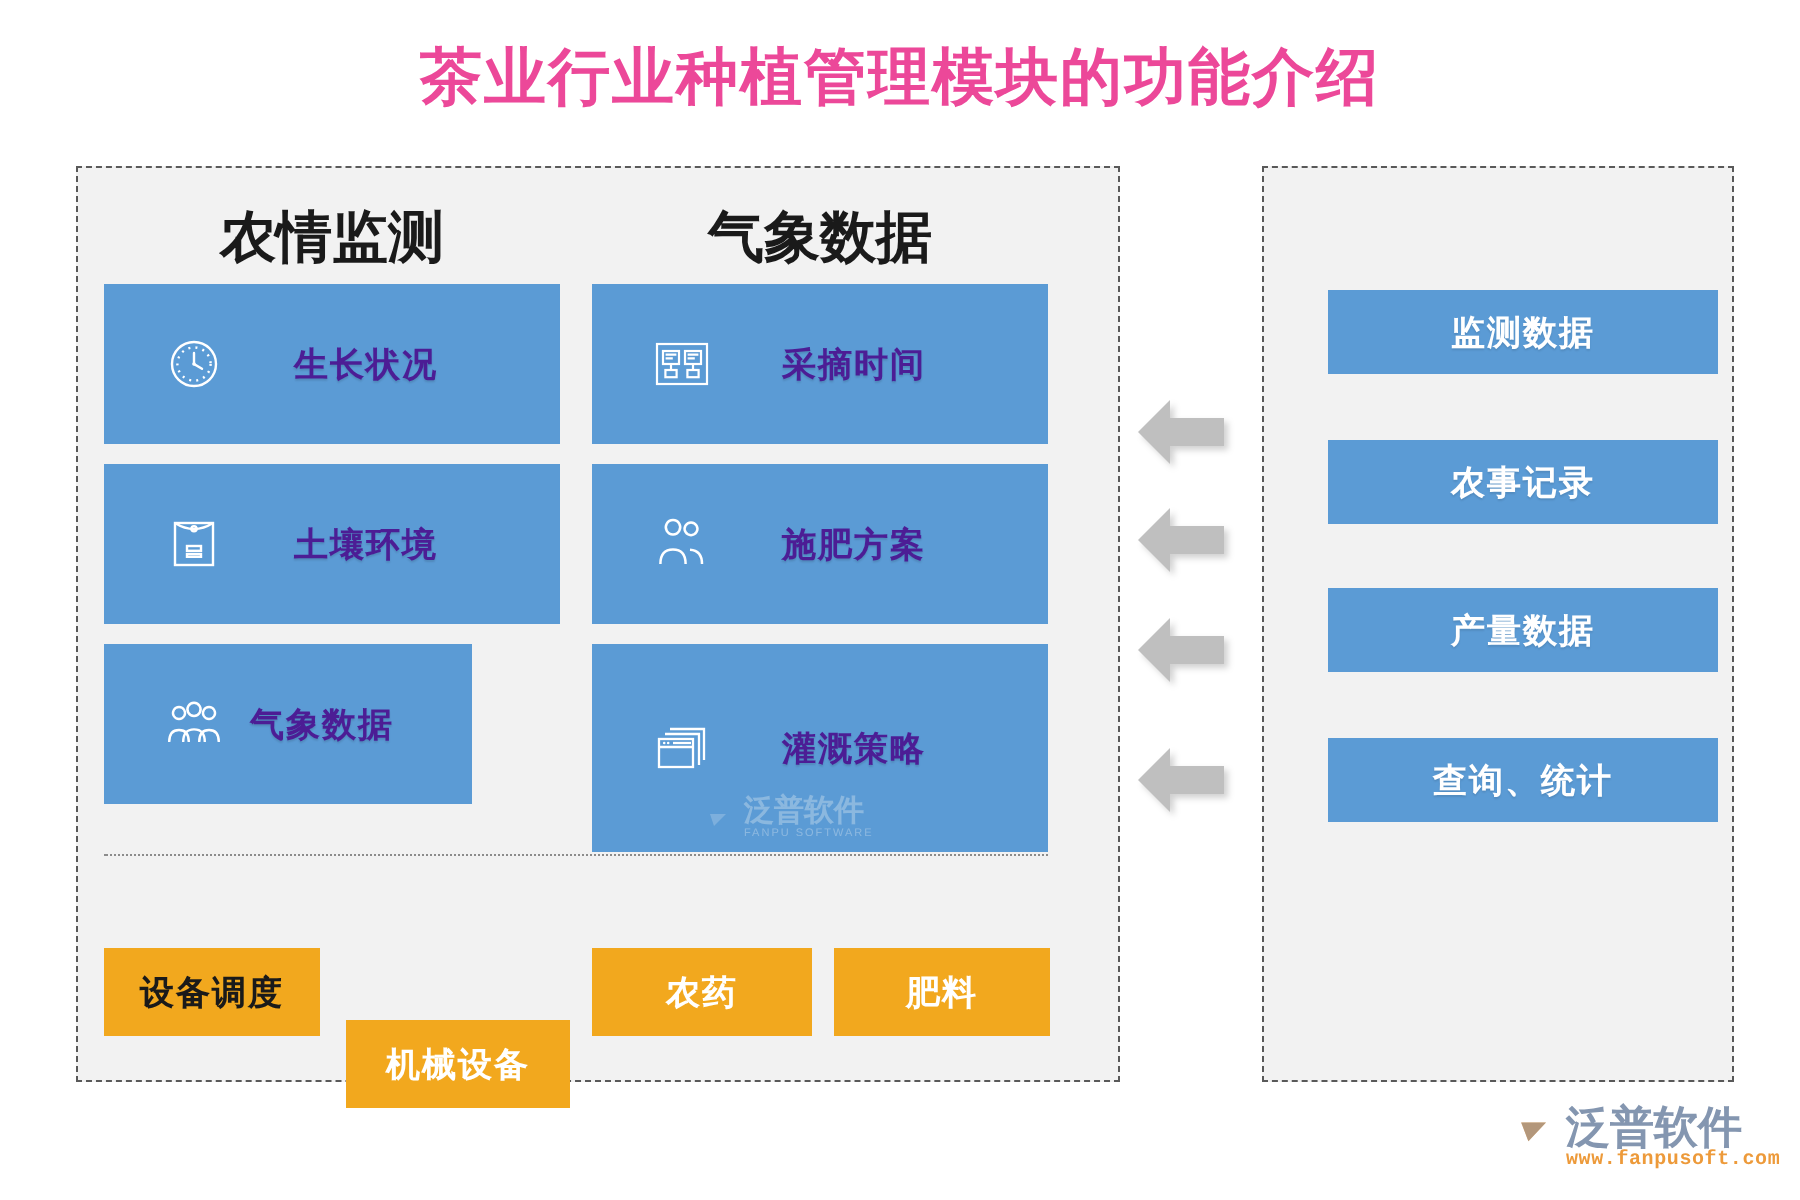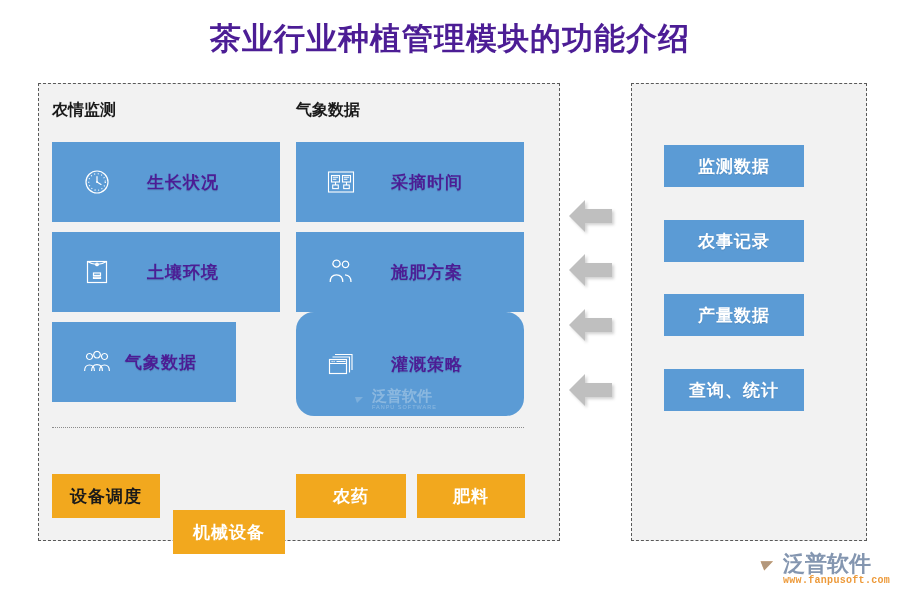--- a/index.html
+++ b/index.html
@@ -21,41 +21,42 @@
 
   
   #page-title {
     position: absolute;
     left: 0;
     top: 18px;
     width: 900px;
     text-align: center;
     font-size: 31px;
     font-weight: bold;
-    color: #4c1d95;
+    color: #ec4899;
     letter-spacing: 1px;
     font-family: "Liberation Serif", "DejaVu Serif", serif;
   }
 
   
   .panel {
     position: absolute;
     background: #f2f2f2;
     border: 1.6px dashed #595959;
   }
 
   #left-panel  { left: 38px;  top: 83px;  width: 522px; height: 458px; }
   #right-panel { left: 631px; top: 83px;  width: 236px; height: 458px; }
 
   
   .col-heading {
     position: absolute;
-    font-size: 16px;
+    font-size: 28px;
     font-weight: bold;
     color: #1a1a1a;
+    text-align: center;
     font-family: "Liberation Serif", "DejaVu Serif", serif;
     white-space: nowrap;
   }
   #heading-left  { left: 52px;  top: 100px; width: 228px; }
   #heading-right { left: 296px; top: 100px; width: 228px; }
   #heading-store { left: 643px; top: 100px; width: 212px; }
 
   
   .feature-card {
     position: absolute;
@@ -89,21 +90,21 @@
     letter-spacing: 1px;
     font-family: "Liberation Serif", "DejaVu Serif", serif;
     text-shadow: 0 1px 1px rgba(0,0,0,0.12);
   }
 
   #card-growth     { left: 52px;  top: 142px; width: 228px; height: 80px; }
   #card-soil       { left: 52px;  top: 232px; width: 228px; height: 80px; text-align: center; }
   #card-weather    { left: 52px;  top: 322px; width: 184px; height: 80px; }
   #card-picking    { left: 296px; top: 142px; width: 228px; height: 80px; }
   #card-fertilizer { left: 296px; top: 232px; width: 228px; height: 80px; }
-  #card-irrigation { left: 296px; top: 312px; width: 228px; height: 104px; border-radius: 18px; }
+  #card-irrigation { left: 296px; top: 322px; width: 228px; height: 104px; }
 
   
   .card-watermark {
     position: absolute;
     left: 52px;
     bottom: 6px;
     display: flex;
     align-items: center;
     gap: 4px;
     opacity: 0.42;
@@ -148,21 +149,21 @@
   }
   #tag-dispatch  { left: 52px;  width: 108px; color: #1a1a1a; }
   #tag-machinery { left: 173px; width: 112px; color: #ffffff; margin-top: 36px; }
   #tag-pesticide { left: 296px; width: 110px; color: #ffffff; }
   #tag-fertilizr { left: 417px; width: 108px; color: #ffffff; }
 
   
   .store-item {
     position: absolute;
     left: 664px;
-    width: 140px;
+    width: 195px;
     height: 42px;
     background: #5b9bd5;
     display: flex;
     align-items: center;
     justify-content: center;
     font-size: 17px;
     font-weight: bold;
     color: #ffffff;
     letter-spacing: 1px;
     font-family: "Liberation Serif", "DejaVu Serif", serif;

